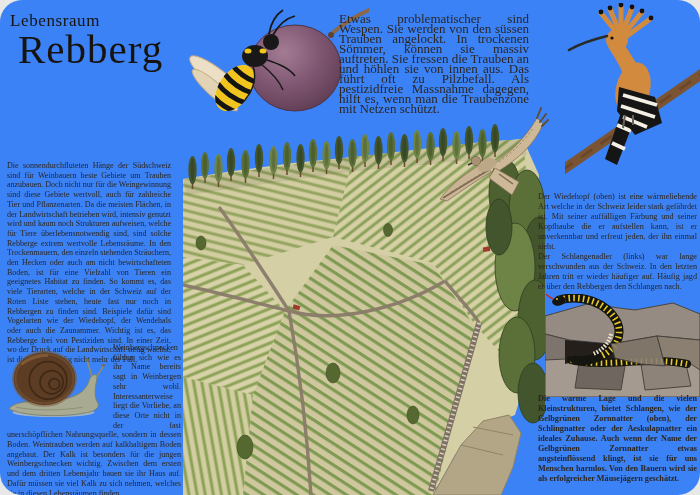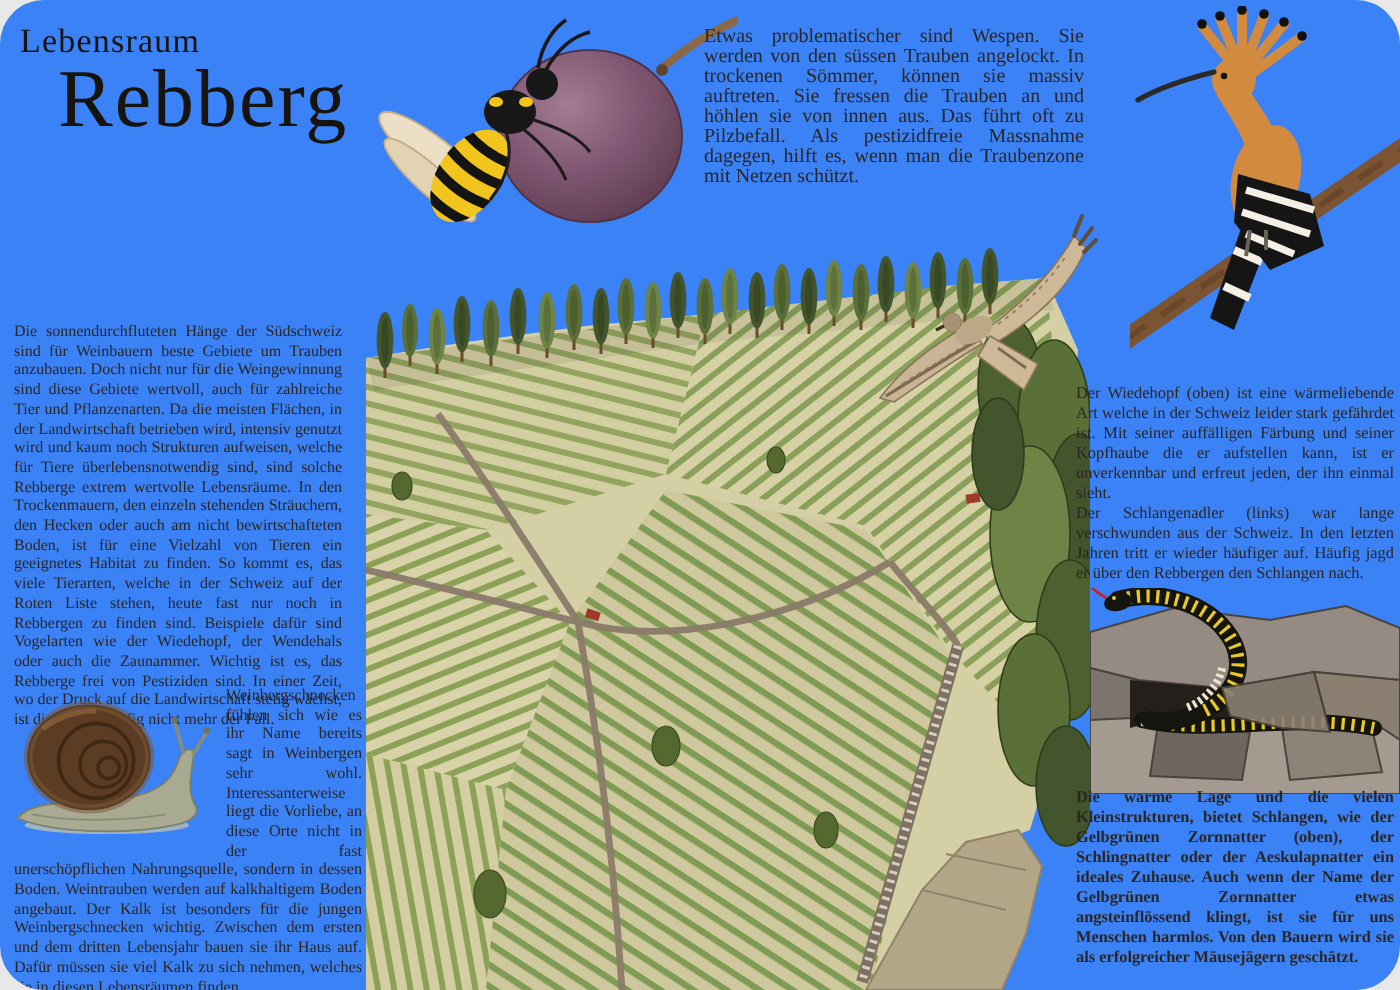--- a/index.html
+++ b/index.html
@@ -10,23 +10,23 @@
     border-radius:22px;
   }
   .txt{
     position:absolute;
     color:#2b2622;
     text-align:justify;
     font-family:"Liberation Serif", serif;
   }
   #title{position:absolute;left:10px;top:12px;color:#17130f;line-height:1;}
   #title .t1{font-size:17px;letter-spacing:.6px;display:block;}
-  #title .t2{font-size:41px;letter-spacing:1px;display:block;margin-top:0px;margin-left:19px;}
+  #title .t2{font-size:41px;letter-spacing:1px;display:block;margin-top:0px;margin-left:8px;}
   #intro-text{left:7px;top:117px;width:164px;font-size:8px;line-height:9.7px;margin-top:44px;}
-  #wasp-text{left:352px;top:14px;width:190px;font-size:10px;line-height:10px;}
+  #wasp-text{left:339px;top:14px;width:190px;font-size:13px;line-height:10px;}
   #right-text{left:538px;top:192px;width:159px;font-size:8.2px;line-height:10px;}
   #right-text p{margin:0;}
   #snail-block{left:7px;top:343px;width:174px;font-size:8.1px;line-height:9.7px;}
   #snake-text{left:538px;top:394px;width:159px;font-size:8.2px;line-height:10px;font-weight:bold;}
   .illus{position:absolute;}
   #wasp-illus{left:183px;top:6px;}
   #hoopoe-illus{left:565px;top:3px;}
   #vineyard-illus{left:183px;top:115px;}
   #eagle-illus{left:437px;top:102px;z-index:3;}
   #snake-illus{left:545px;top:294px;}

